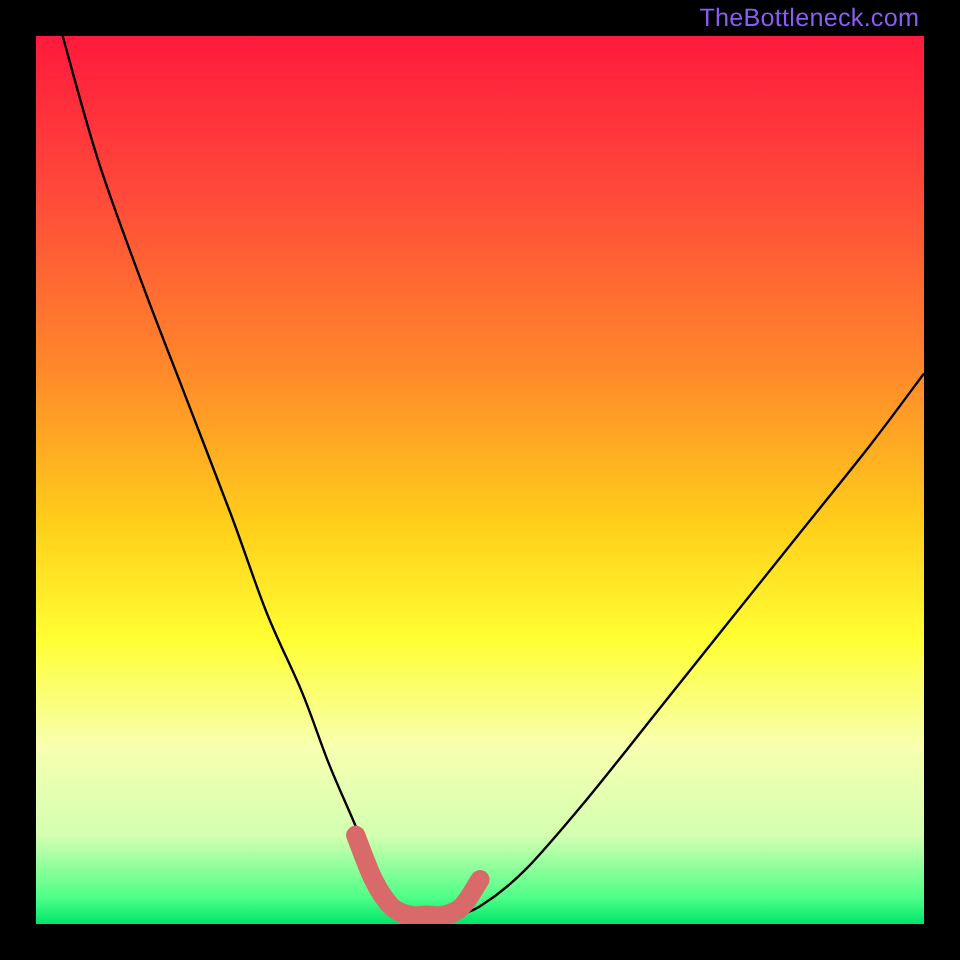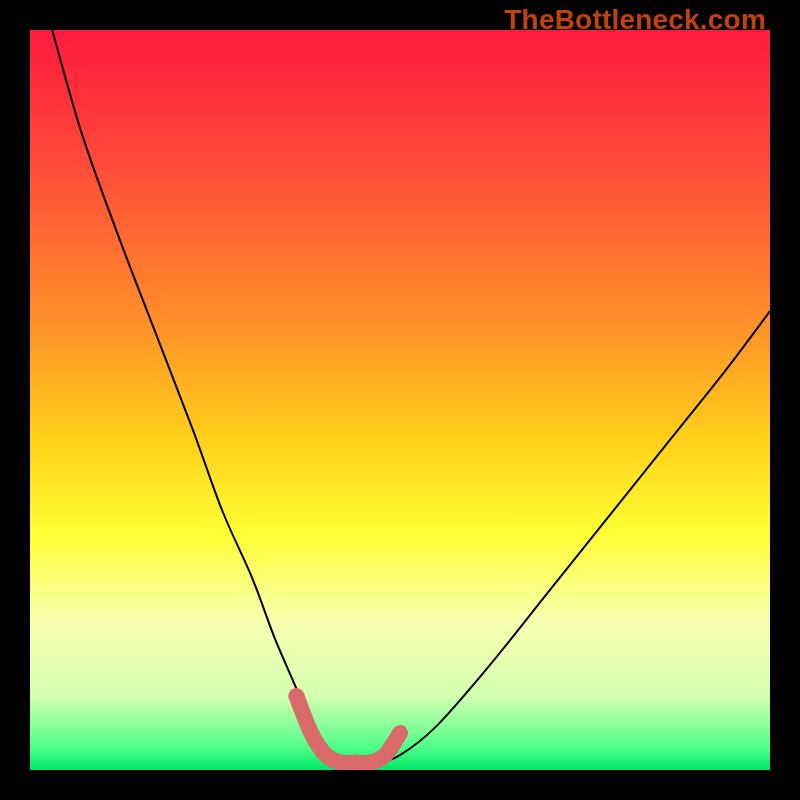--- a/index.html
+++ b/index.html
@@ -26,24 +26,24 @@
   }
   .gradient {
     position: absolute;
     inset: 0;
     
   }
   .watermark {
     position: absolute;
     top: 4px;
     right: 34px;
-    color: #c2410c;
-    font-size: 28px;
+    color: #8b5cf6;
+    font-size: 21px;
     letter-spacing: 0.2px;
-    font-weight: 700;
+    font-weight: 400;
   }
   svg.overlay {
     position: absolute;
     inset: 0;
   }
   .curve {
     fill: none;
     stroke: #000;
     stroke-width: 2;
   }

